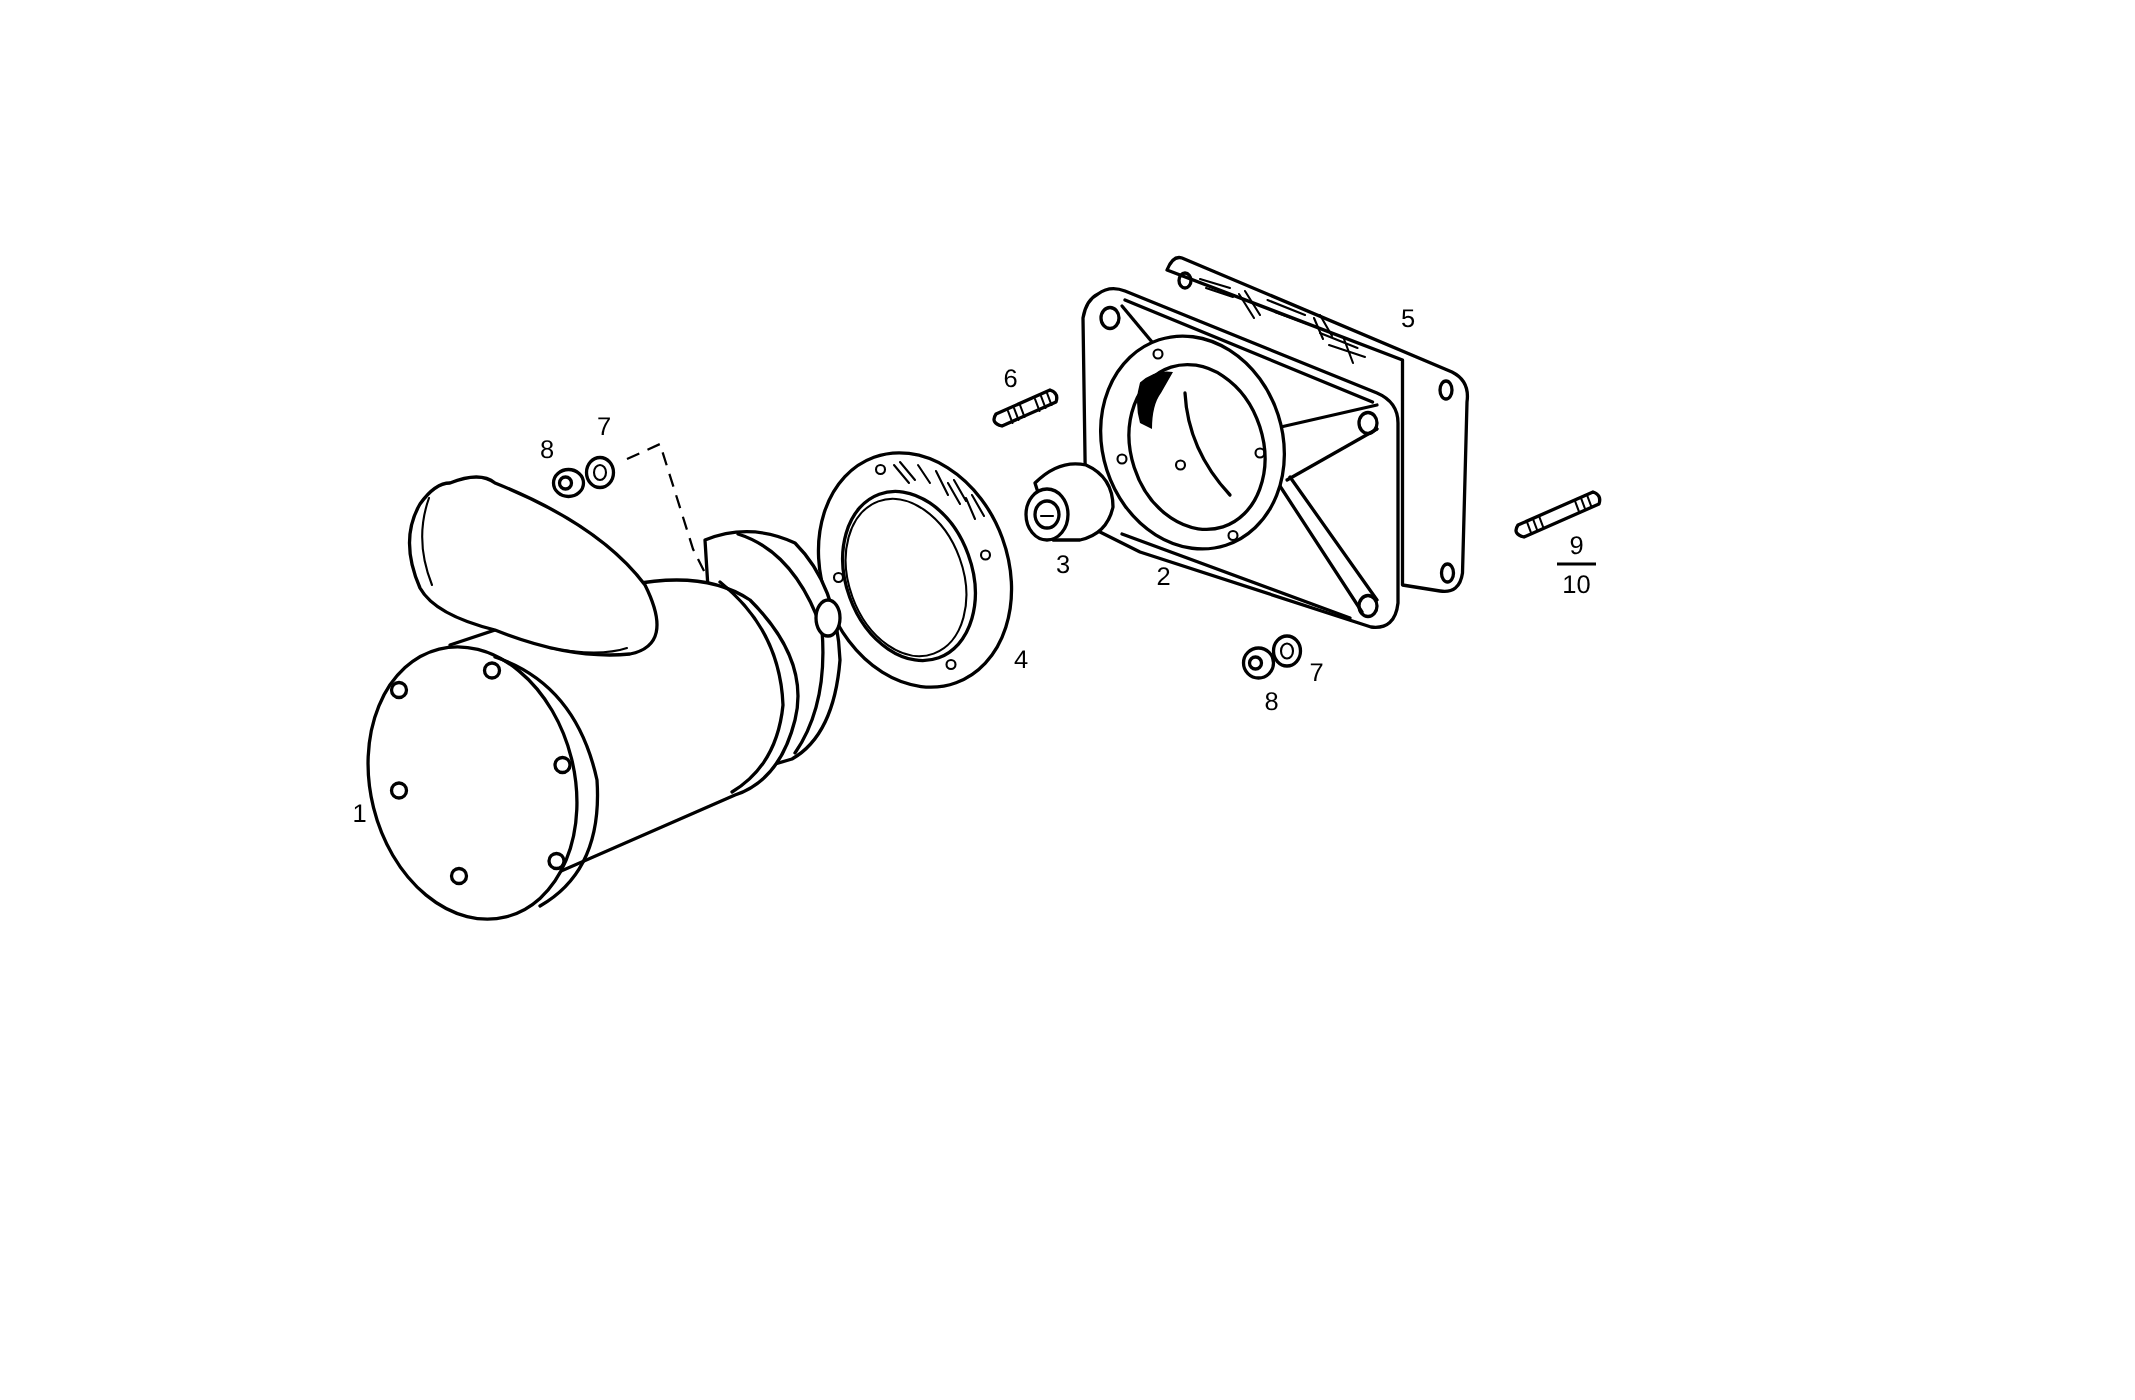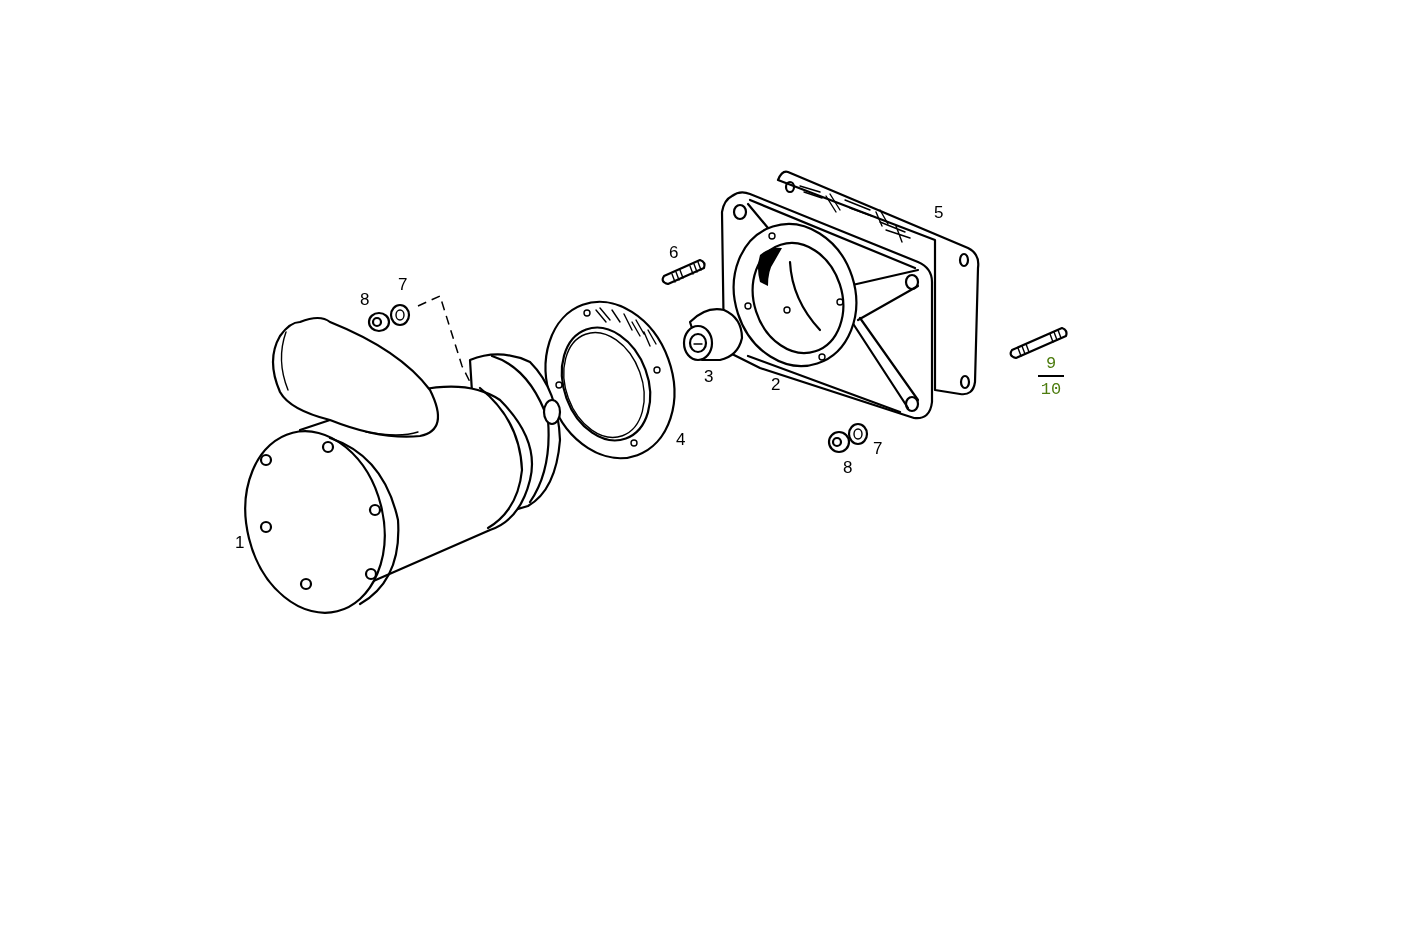--- a/index.html
+++ b/index.html
@@ -4,21 +4,21 @@
   <style>
     html, body { margin: 0; padding: 0; background: #ffffff; }
     body { width: 1423px; height: 933px; position: relative; overflow: hidden; font-family: "Liberation Sans", sans-serif; }
     #diagram { position: absolute; left: 0; top: 0; width: 1423px; height: 933px; }
     .ln { fill: none; stroke: #000; stroke-width: 2.2; stroke-linecap: round; stroke-linejoin: round; }
     .ln-thin { fill: none; stroke: #000; stroke-width: 1.4; stroke-linecap: round; stroke-linejoin: round; }
     .fillw { fill: #fff; stroke: #000; stroke-width: 2.2; stroke-linejoin: round; }
     .dash { fill: none; stroke: #000; stroke-width: 1.5; stroke-dasharray: 9 6; }
     .solid { fill: #000; }
     .callout { position: absolute; font-size: 17px; color: #000; line-height: 1; }
-    .frac { position: absolute; text-align: center; font-size: 17px; color: #4d7c0f; width: 30px; line-height: 1; font-family: Liberation Mono, monospace; }
+    .frac { position: absolute; text-align: center; font-size: 17px; color: #000000; width: 30px; line-height: 1; }
     .frac .bar { display: block; height: 2px; background: #000; margin: 3px 2px 4px 2px; }
   </style>
 </head>
 <body>
 
 <svg id="diagram" viewBox="0 0 1423 933" xmlns="http://www.w3.org/2000/svg">
 
   <g>
     <path class="fillw" d="M788 172 L968 248 Q980 254 978 268 L975 382 Q973 396 960 394 L935 390 L935 240 L778 180 Q782 170 788 172 Z"></path>
     <ellipse class="ln" cx="964" cy="260" rx="4" ry="6"></ellipse>

